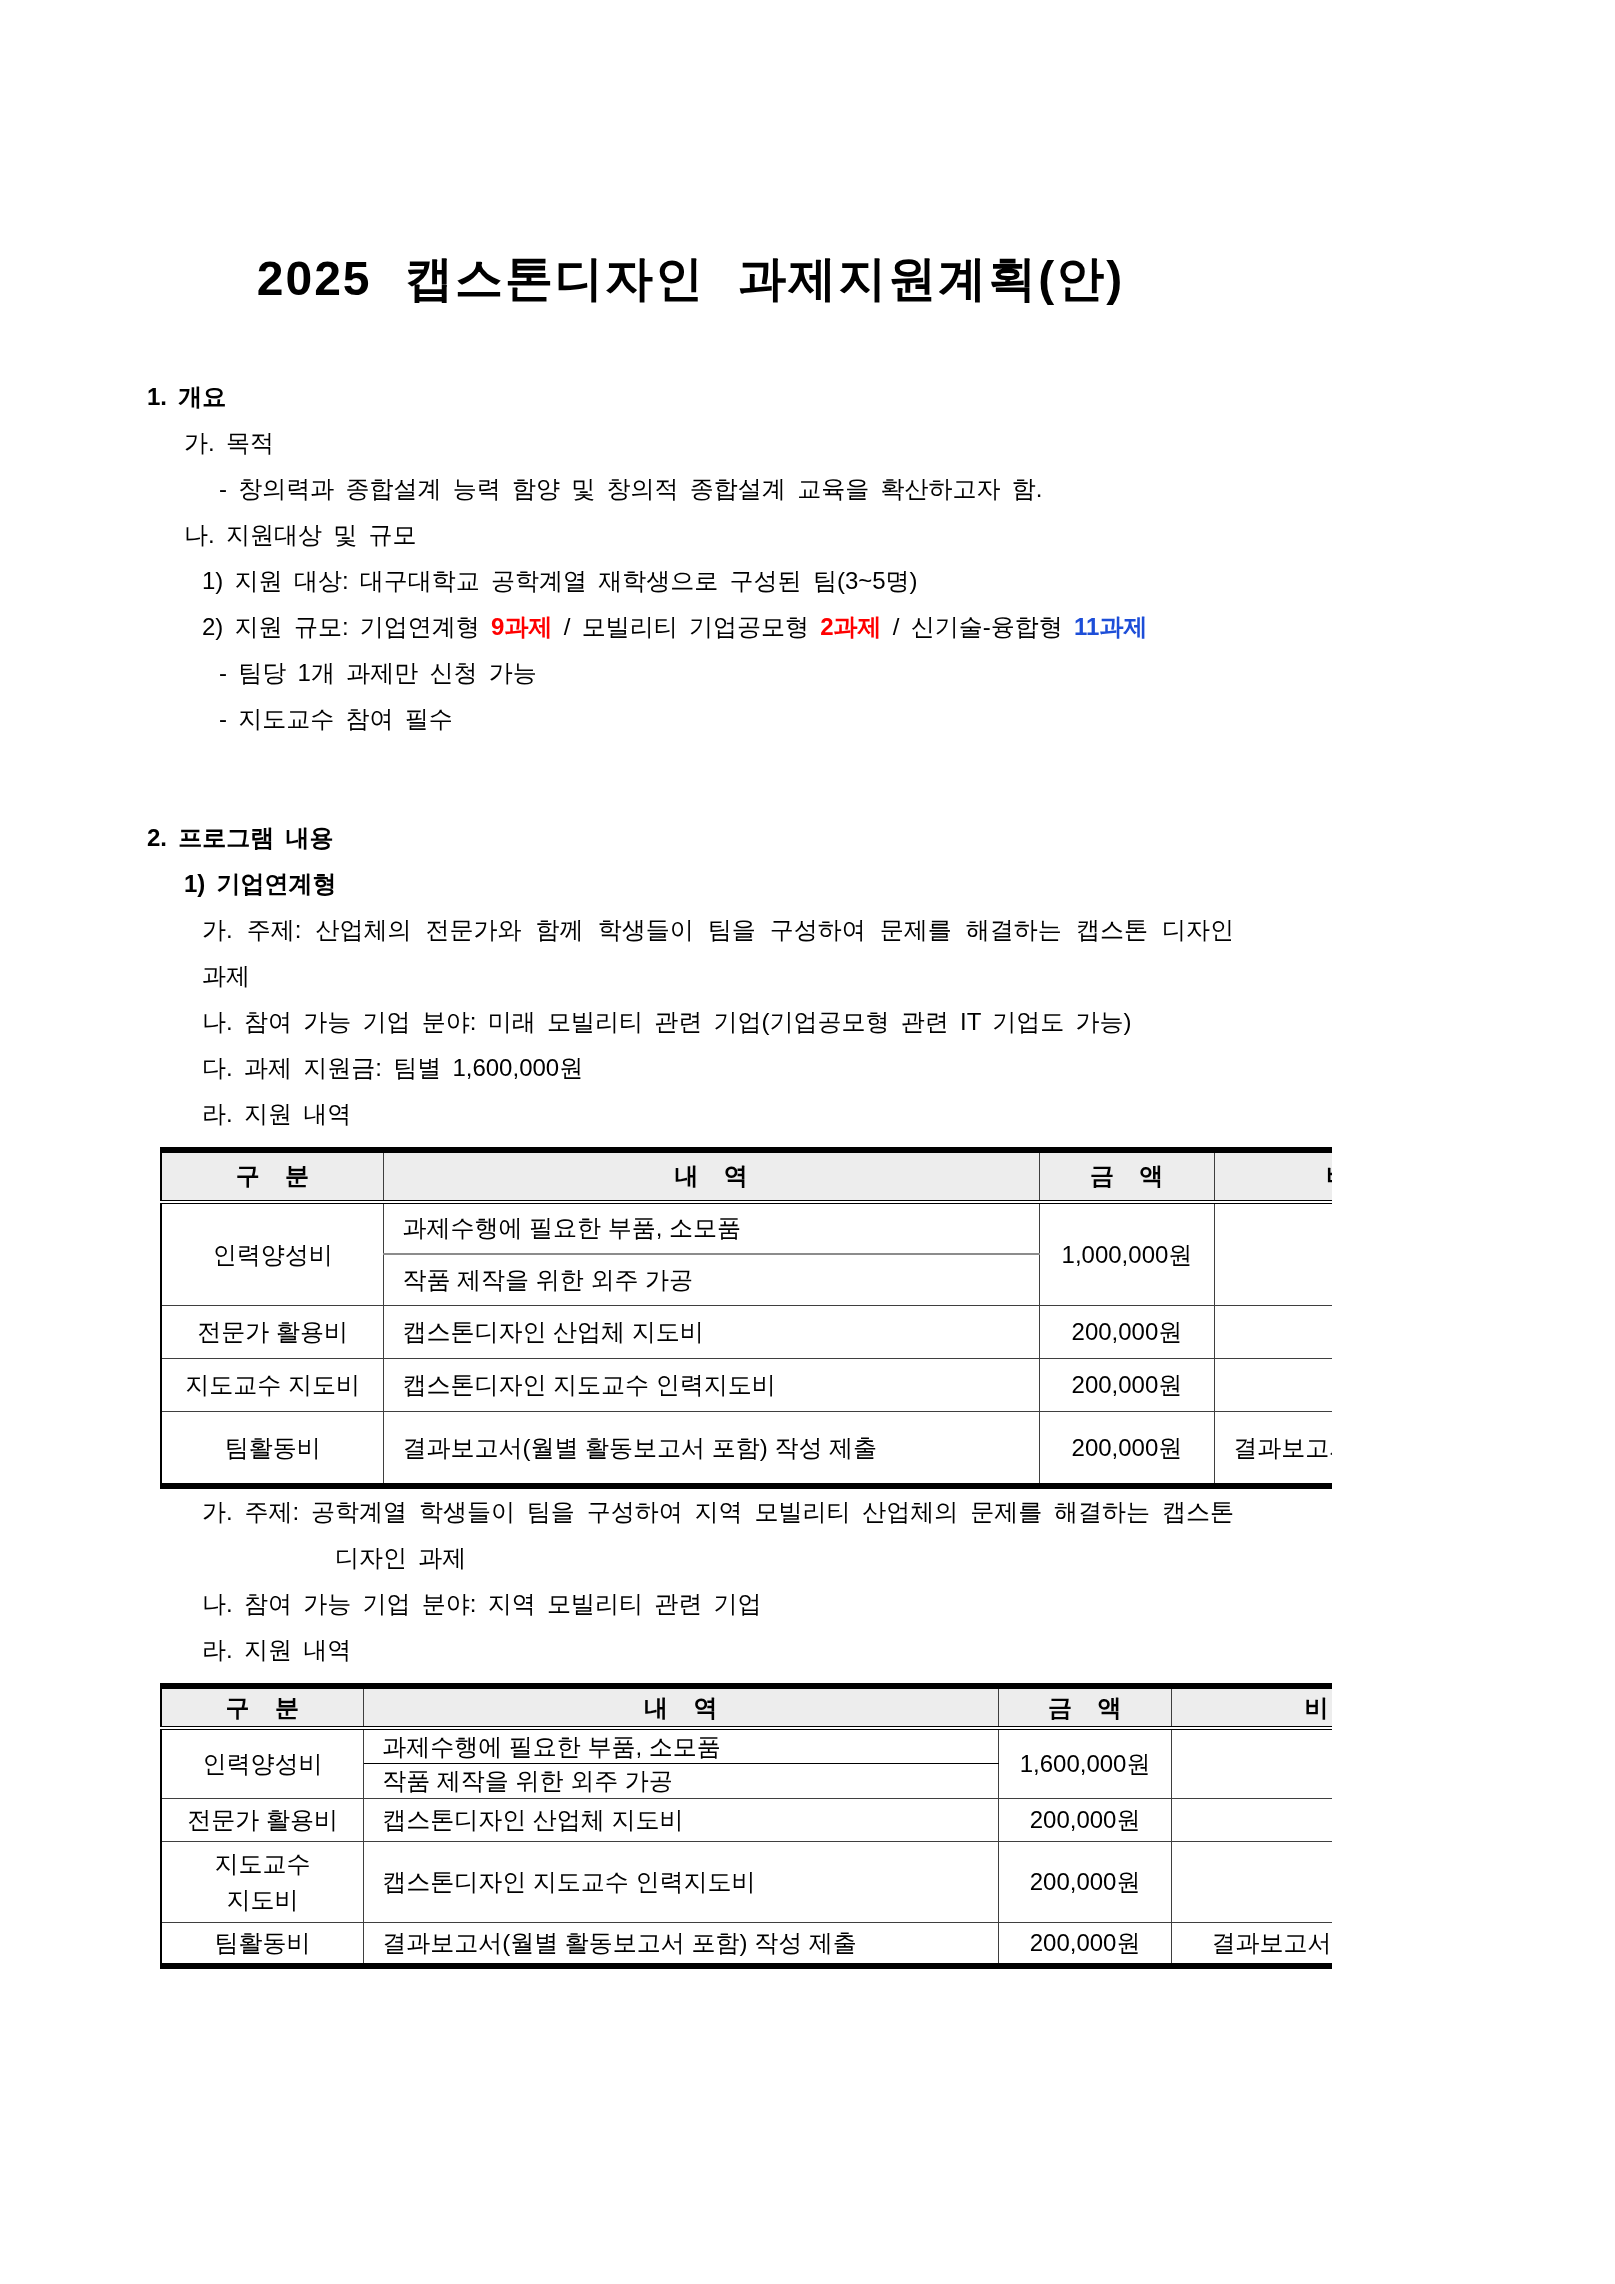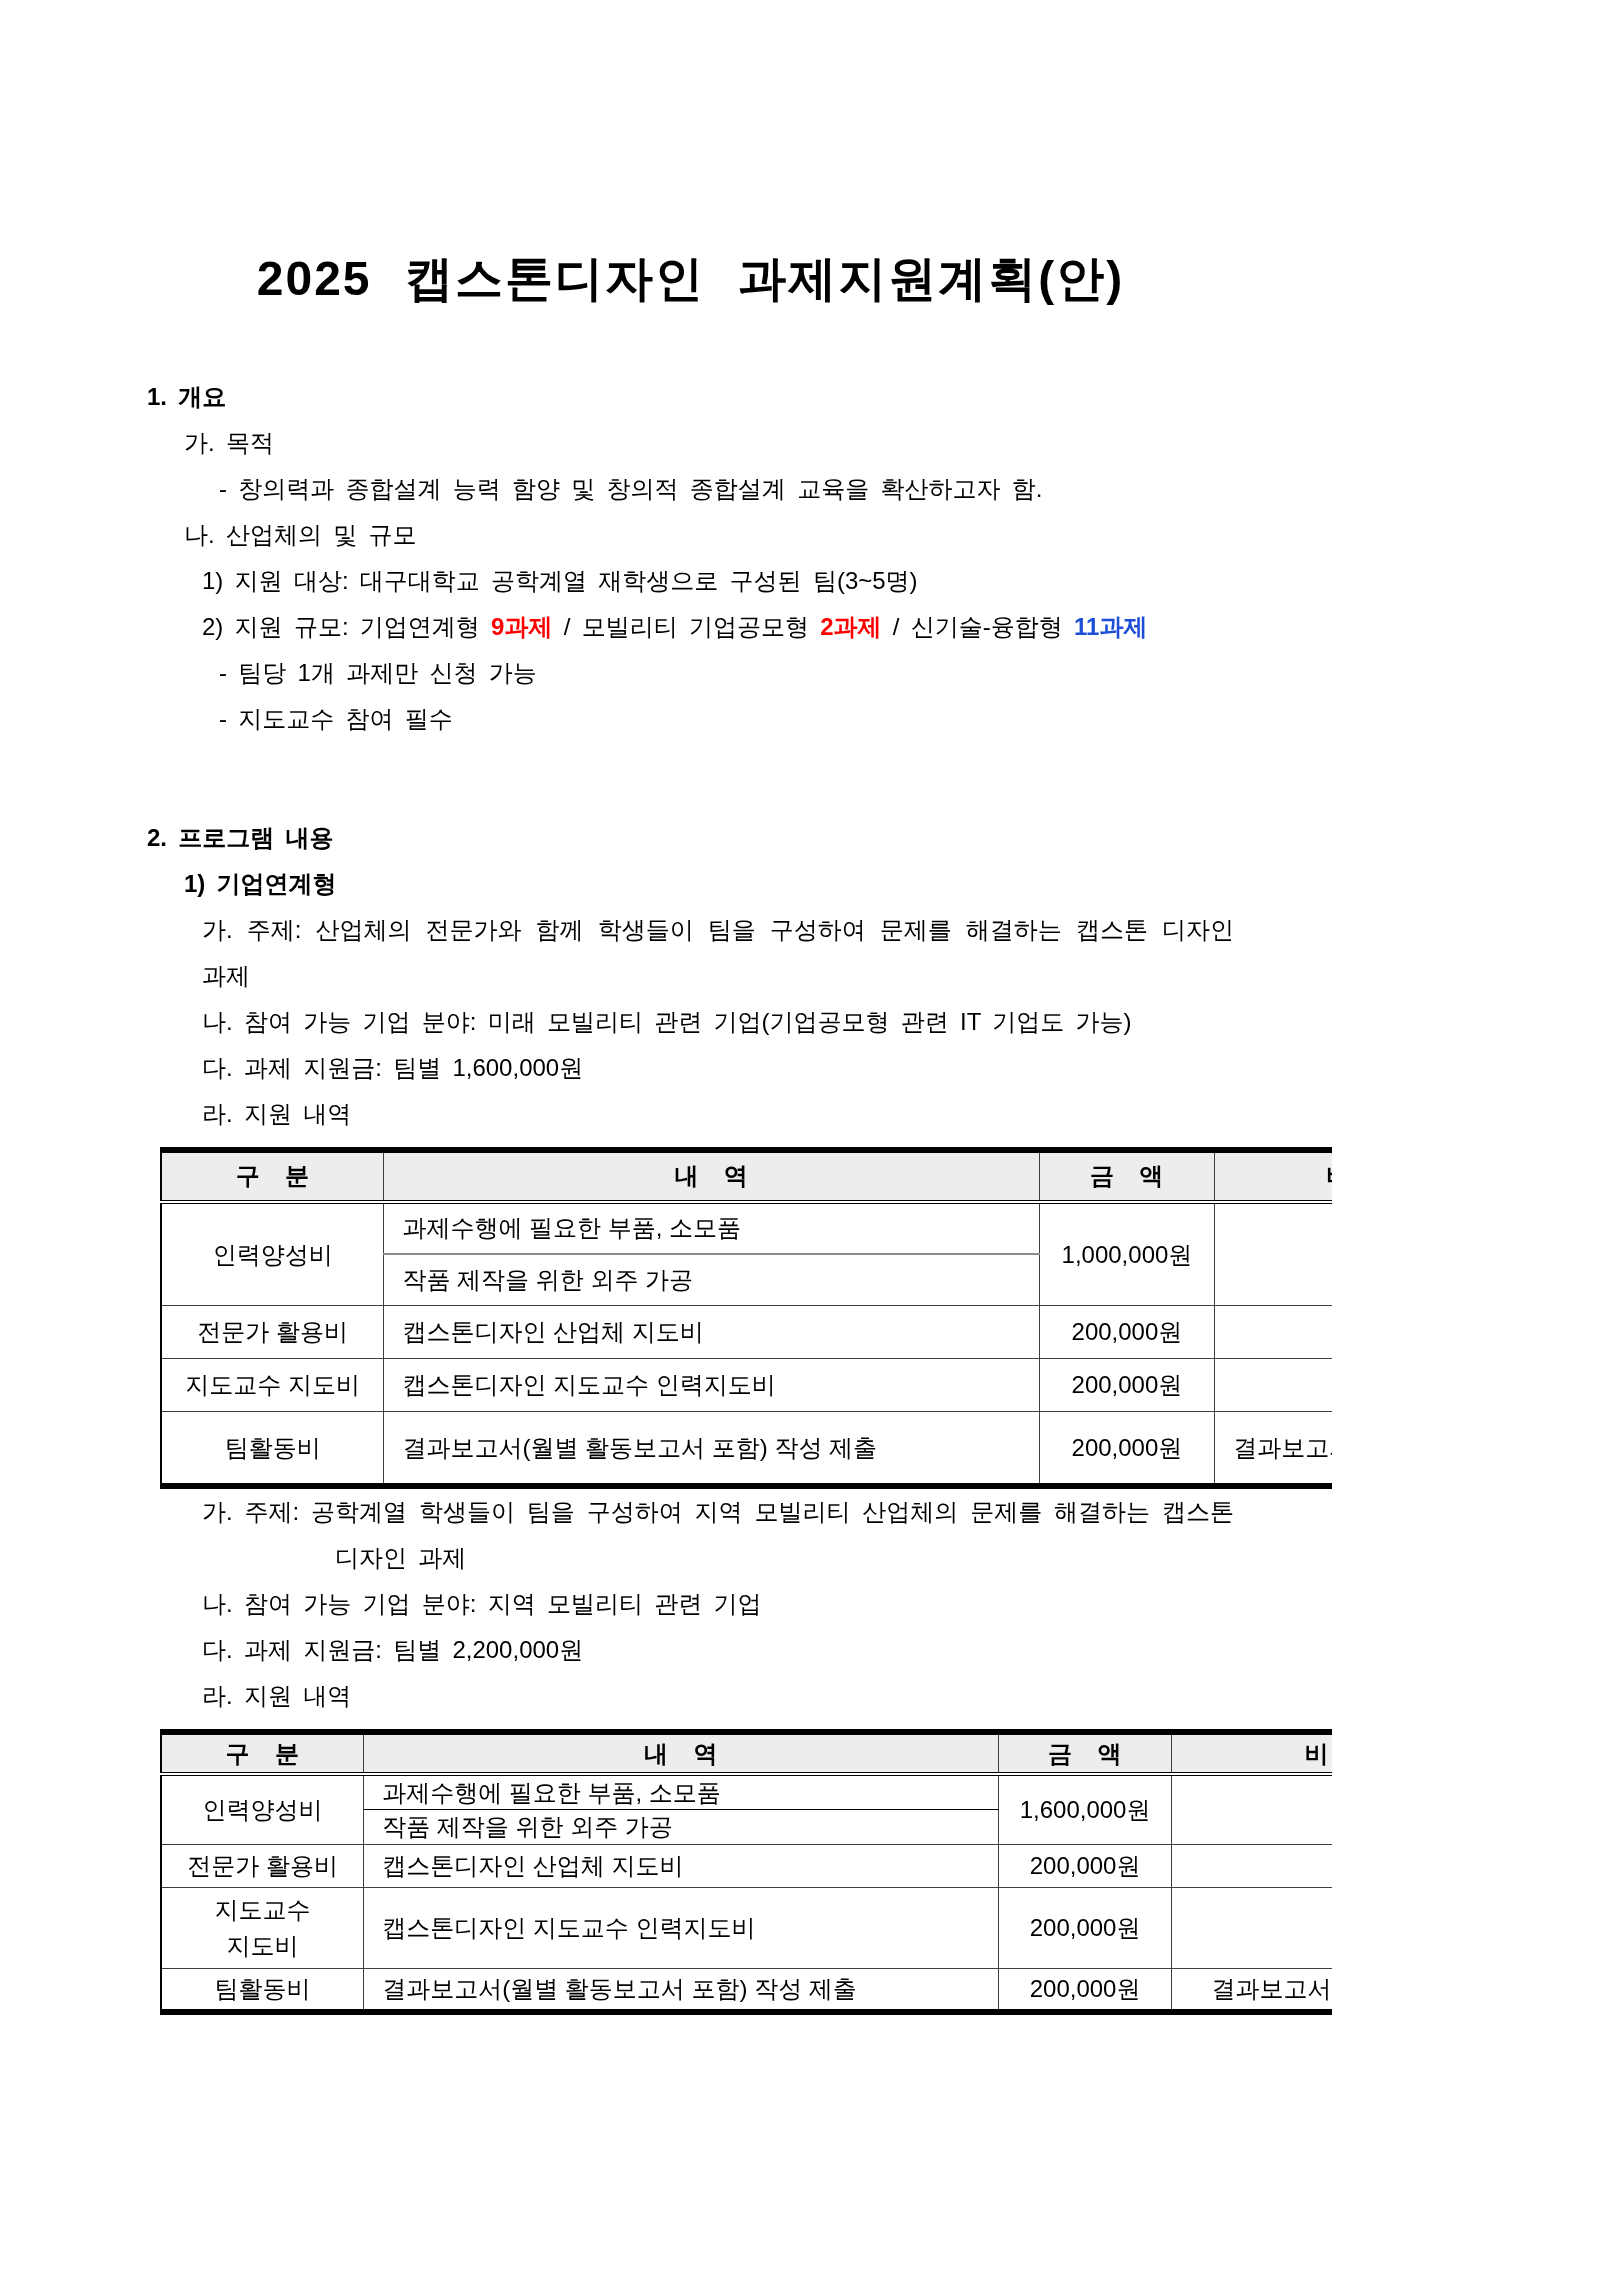--- a/index.html
+++ b/index.html
@@ -103,21 +103,21 @@
 <body>
 
 <div class="page">
   <div class="content">
 
     <h1 class="doc-title">2025 캡스톤디자인 과제지원계획(안)</h1>
 
     <div class="line bold mt-s1">1. 개요</div>
     <div class="line ind2">가. 목적</div>
     <div class="line ind4">- 창의력과 종합설계 능력 함양 및 창의적 종합설계 교육을 확산하고자 함.</div>
-    <div class="line ind2">나. 산업체의 및 규모</div>
+    <div class="line ind2">나. 지원대상 및 규모</div>
     <div class="line ind3">1) 지원 대상: 대구대학교 공학계열 재학생으로 구성된 팀(3~5명)</div>
     <div class="line ind3">
       <span>2) 지원 규모: 기업연계형 </span><span class="red" style="color:#ff0000">9과제</span><span> / 모빌리티 기업공모형 </span><span class="red" style="color:#ff0000">2과제</span><span> / 신기술-융합형 </span><span class="red" style="color:#1d4ed8">11과제</span>
     </div>
     <div class="line ind4">- 팀당 1개 과제만 신청 가능</div>
     <div class="line ind4">- 지도교수 참여 필수</div>
 
     <div class="line bold mt-s2">2. 프로그램 내용</div>
     <div class="line bold ind2">1) 기업연계형</div>
     <div class="line ind3 fill">가. 주제: 산업체의 전문가와 함께 학생들이 팀을 구성하여 문제를 해결하는 캡스톤 디자인 과제</div>
@@ -167,21 +167,20 @@
           <td class="detail">결과보고서(월별 활동보고서 포함) 작성 제출</td>
           <td>200,000원</td>
           <td class="note">결과보고서 제출 후 지급</td>
         </tr>
       </tbody>
     </table>
 
     <div class="line ind3 fill">가. 주제: 공학계열 학생들이 팀을 구성하여 지역 모빌리티 산업체의 문제를 해결하는 캡스톤</div>
     <div class="line cont-indent">디자인 과제</div>
     <div class="line ind3">나. 참여 가능 기업 분야: 지역 모빌리티 관련 기업</div>
-    <div class="line ind3">다. 과제 지원금: 팀별 2,200,000원</div>
     <div class="line ind3">라. 지원 내역</div>
 
     <table class="doc-table t2 mt-table">
       <colgroup>
         <col style="width:15%">
           <col style="width:47%">
           <col style="width:12.8%">
           <col style="width:25.2%">
       </colgroup>
       <thead>

